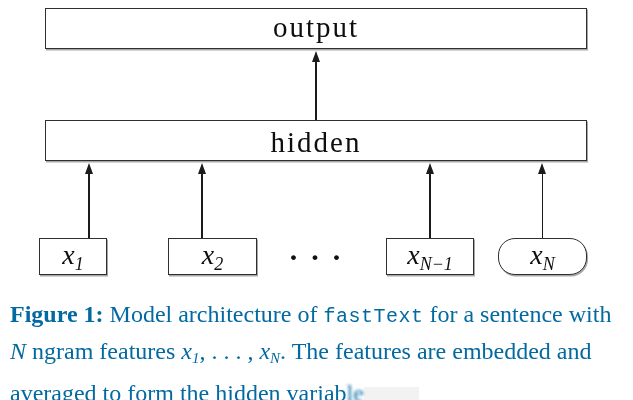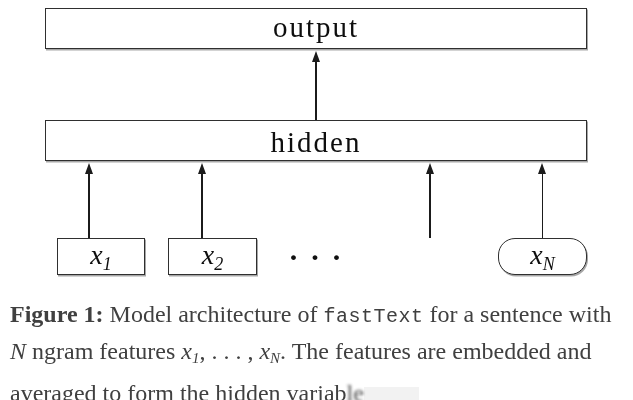--- a/index.html
+++ b/index.html
@@ -92,21 +92,21 @@
   #caption {
     position: absolute;
     left: 10px;
     top: 297px;
     width: 620px;
   }
   .cap-line {
     font-size: 24px;
     line-height: 35px;
     white-space: pre;
-    color: #404040;
+    color: #0369a1;
   }
   .cap-bold { font-weight: bold; }
   .cap-mono {
     font-family: "Liberation Mono", monospace;
     font-size: 20px;
     letter-spacing: 0.5px;
   }
   .cap-math { font-style: italic; }
   .cap-sub {
     font-size: 15px;
@@ -146,29 +146,32 @@
 
   <div class="arrow-head" style="left:197.5px; top:163px;"></div>
   <div class="arrow-stem" style="left:201.2px; top:171px; height:67px;"></div>
 
   <div class="arrow-head" style="left:425.5px; top:163px;"></div>
   <div class="arrow-stem" style="left:429.2px; top:171px; height:67px;"></div>
 
   <div class="arrow-head" style="left:538px; top:163px;"></div>
   <div class="arrow-stem" style="left:541.7px; top:171px; height:67px;"></div>
 
-  <div class="layer-box input-box" style="left:57px; width:88px;">
+  <div class="layer-box input-box" style="left:39px; width:68px;">
     <span class="math-var"><span>x</span><span class="math-sub">1</span></span>
   </div>
   <div class="layer-box input-box" style="left:168px; width:89px;">
     <span class="math-var"><span>x</span><span class="math-sub">2</span></span>
   </div>
 
   <span id="ellipsis">· · ·</span>
 
+  <div class="layer-box input-box" style="left:386px; width:88px;">
+    <span class="math-var"><span>x</span><span class="math-sub">N−1</span></span>
+  </div>
   <div class="layer-box input-box" style="left:498px; width:89px;border-radius:17px;">
     <span class="math-var"><span>x</span><span class="math-sub">N</span></span>
   </div>
 
   <div id="caption">
     <div class="cap-line"><span class="cap-bold">Figure 1:</span><span> Model architecture of </span><span class="cap-mono">fastText</span><span> for a sentence with</span></div>
     <div class="cap-line"><span class="cap-math">N</span><span> ngram features </span><span class="cap-math">x</span><span class="cap-sub">1</span><span>, . . . , </span><span class="cap-math">x</span><span class="cap-sub">N</span><span>. The features are embedded and</span></div>
     <div class="cap-line"><span>averaged to form the hidden variab</span><span class="blurred-tail">le</span><span class="smudge"></span></div>
   </div>
 

